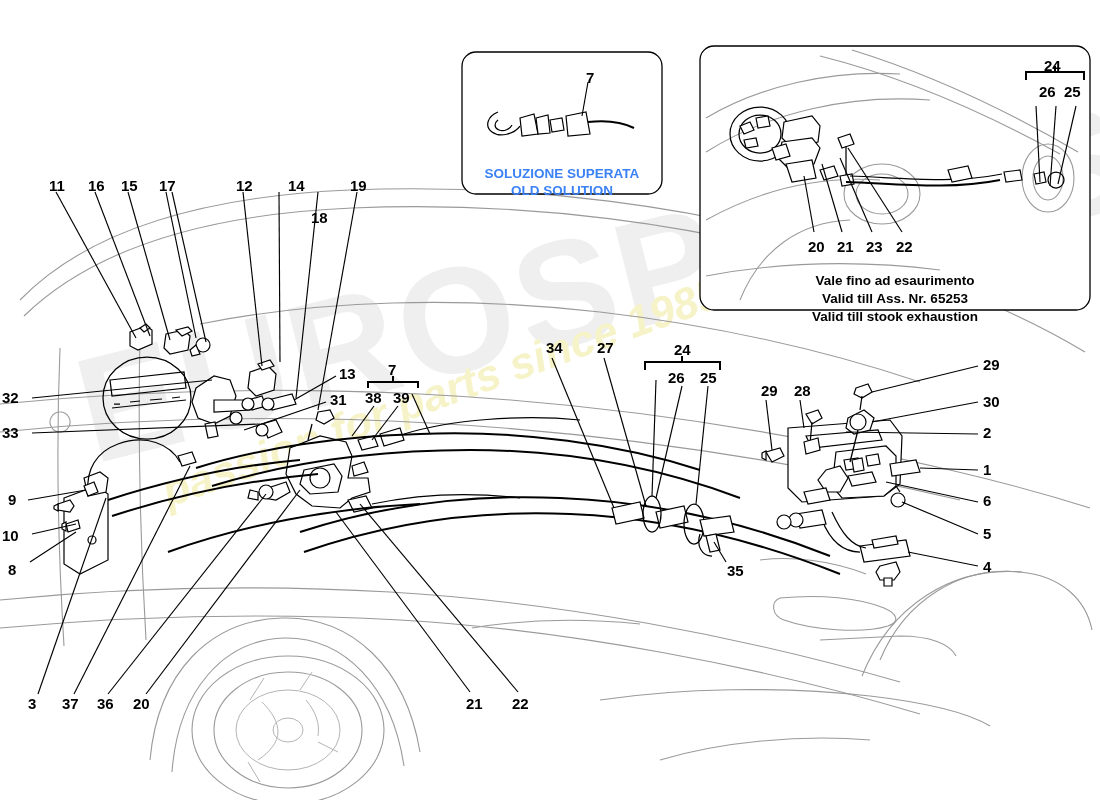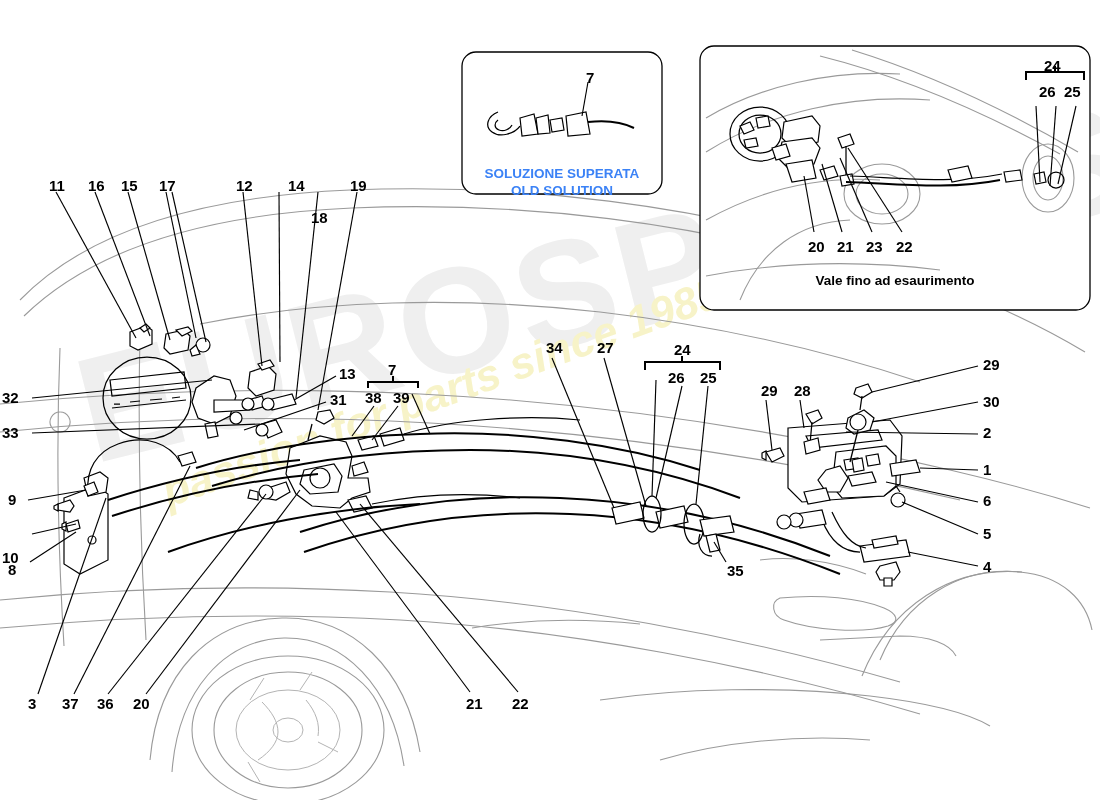--- a/index.html
+++ b/index.html
@@ -394,21 +394,21 @@
   <div class="lbl" style="left:121px; top:178px;">15</div>
   <div class="lbl" style="left:159px; top:178px;">17</div>
   <div class="lbl" style="left:236px; top:178px;">12</div>
   <div class="lbl" style="left:288px; top:178px;">14</div>
   <div class="lbl" style="left:311px; top:178px;margin-top:32px;">18</div>
   <div class="lbl" style="left:350px; top:178px;">19</div>
 
   <div class="lbl" style="left:2px;   top:390px;">32</div>
   <div class="lbl" style="left:2px;   top:425px;">33</div>
   <div class="lbl" style="left:8px;   top:492px;">9</div>
-  <div class="lbl" style="left:2px;   top:550px;">10</div>
+  <div class="lbl" style="left:2px;   top:528px;">10</div>
   <div class="lbl" style="left:8px;   top:562px;">8</div>
 
   <div class="lbl" style="left:28px;  top:696px;">3</div>
   <div class="lbl" style="left:62px;  top:696px;">37</div>
   <div class="lbl" style="left:97px;  top:696px;">36</div>
   <div class="lbl" style="left:133px; top:696px;">20</div>
 
   <div class="lbl" style="left:339px; top:366px;">13</div>
   <div class="lbl" style="left:330px; top:392px;">31</div>
   <div class="lbl" style="left:546px; top:340px;">34</div>
@@ -443,14 +443,16 @@
   <div class="lbl" style="left:808px; top:239px;">20</div>
   <div class="lbl" style="left:837px; top:239px;">21</div>
   <div class="lbl" style="left:866px; top:239px;">23</div>
   <div class="lbl" style="left:896px; top:239px;">22</div>
 
   <div class="lbl" style="left:1044px; top:58px;">24</div>
   <div class="lbl" style="left:1039px; top:84px;">26</div>
   <div class="lbl" style="left:1064px; top:84px;">25</div>
 
   <div class="note" style="left:700px; top:272px; width:390px;">Vale fino ad esaurimento</div>
+  <div class="note" style="left:700px; top:290px; width:390px;">Valid till Ass. Nr. 65253</div>
+  <div class="note" style="left:700px; top:308px; width:390px;">Valid till stook exhaustion</div>
 
 </div>
 
 </body></html>

